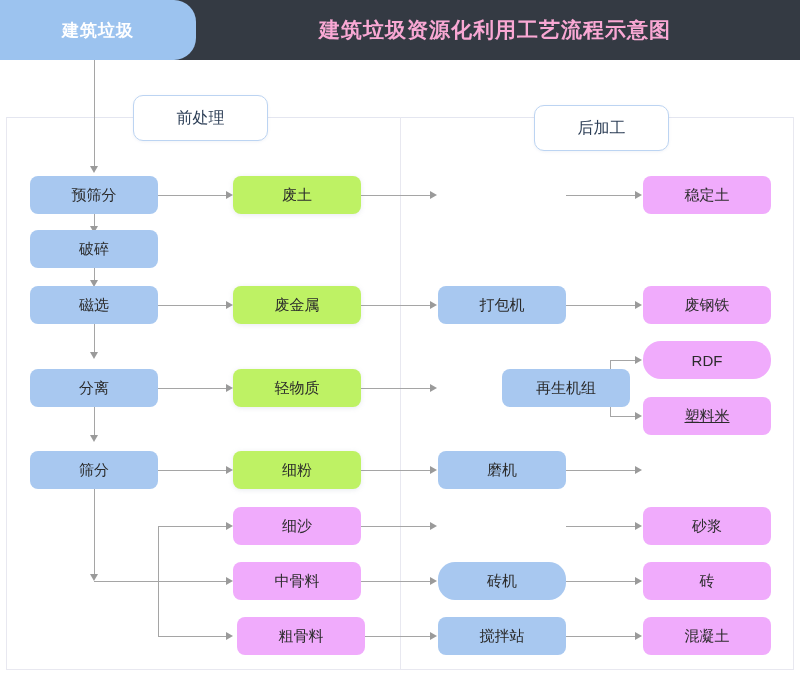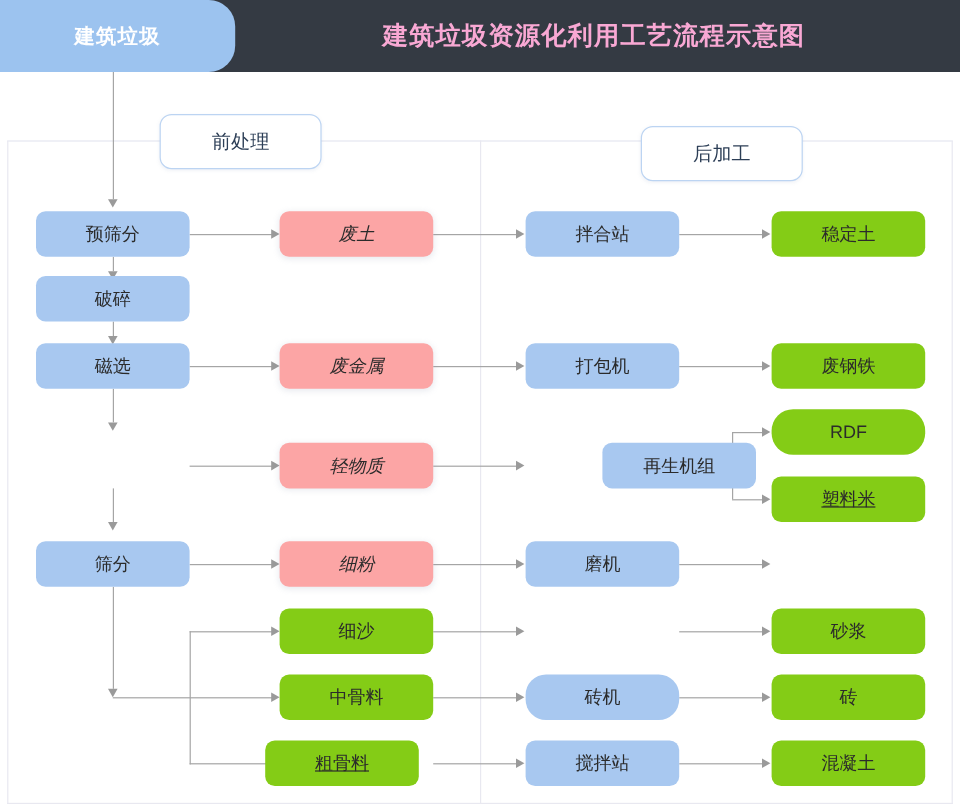--- a/index.html
+++ b/index.html
@@ -53,22 +53,22 @@
 
   
   .node{
     position:absolute;width:128px;height:38px;
     border-radius:8px;
     display:flex;align-items:center;justify-content:center;
     font-size:15px;color:#2b2b2b;
     box-sizing:border-box;
   }
   .node.blue{background:#a8c8f0;}
-  .node.white{background:#fca5a5;box-shadow:0 1px 5px rgba(140,150,175,.20);font-style:italic;}
-  .node.yellow{background:#84cc16;}
+  .node.white{background:#bef264;box-shadow:0 1px 5px rgba(140,150,175,.20);}
+  .node.yellow{background:#f0abfc;}
 
   
   .hline{position:absolute;height:1px;background:#a5a5a5;}
   .vline{position:absolute;width:1px;background:#a5a5a5;}
   .arrow-r{
     position:absolute;width:0;height:0;
     border-top:4px solid transparent;border-bottom:4px solid transparent;
     border-left:7px solid #9a9a9a;
   }
   .arrow-d{
@@ -157,31 +157,31 @@
   <div class="hline" style="left:566px;top:526px;width:70px;"></div>
   <div class="arrow-r" style="left:635px;top:522px;"></div>
   <div class="hline" style="left:566px;top:581px;width:70px;"></div>
   <div class="arrow-r" style="left:635px;top:577px;"></div>
   <div class="hline" style="left:566px;top:636px;width:70px;"></div>
   <div class="arrow-r" style="left:635px;top:632px;"></div>
 
   <div class="node blue" style="left:30px;top:176px;">预筛分</div>
   <div class="node blue" style="left:30px;top:230px;">破碎</div>
   <div class="node blue" style="left:30px;top:286px;">磁选</div>
+  <div class="node blue" style="left:30px;top:369px;">分离</div>
   <div class="node blue" style="left:30px;top:451px;">筛分</div>
 
   <div class="node white" style="left:233px;top:176px;">废土</div>
   <div class="node white" style="left:233px;top:286px;">废金属</div>
   <div class="node white" style="left:233px;top:369px;">轻物质</div>
   <div class="node white" style="left:233px;top:451px;">细粉</div>
   <div class="node yellow" style="left:233px;top:507px;">细沙</div>
   <div class="node yellow" style="left:233px;top:562px;">中骨料</div>
-  <div class="node yellow" style="left:221px;top:617px;text-decoration:underline;">粗骨料</div>
+  <div class="node yellow" style="left:237px;top:617px;">粗骨料</div>
 
-  <div class="node blue" style="left:438px;top:176px;">拌合站</div>
   <div class="node blue" style="left:438px;top:286px;">打包机</div>
   <div class="node blue" style="left:462px;top:369px;margin-left:40px;">再生机组</div>
   <div class="node blue" style="left:438px;top:451px;">磨机</div>
   <div class="node blue" style="left:438px;top:562px;border-radius:17px;">砖机</div>
   <div class="node blue" style="left:438px;top:617px;">搅拌站</div>
 
   <div class="node yellow" style="left:643px;top:176px;">稳定土</div>
   <div class="node yellow" style="left:643px;top:286px;">废钢铁</div>
   <div class="node yellow" style="left:643px;top:341px;border-radius:18px;">RDF</div>
   <div class="node yellow" style="left:643px;top:397px;text-decoration:underline;">塑料米</div>

